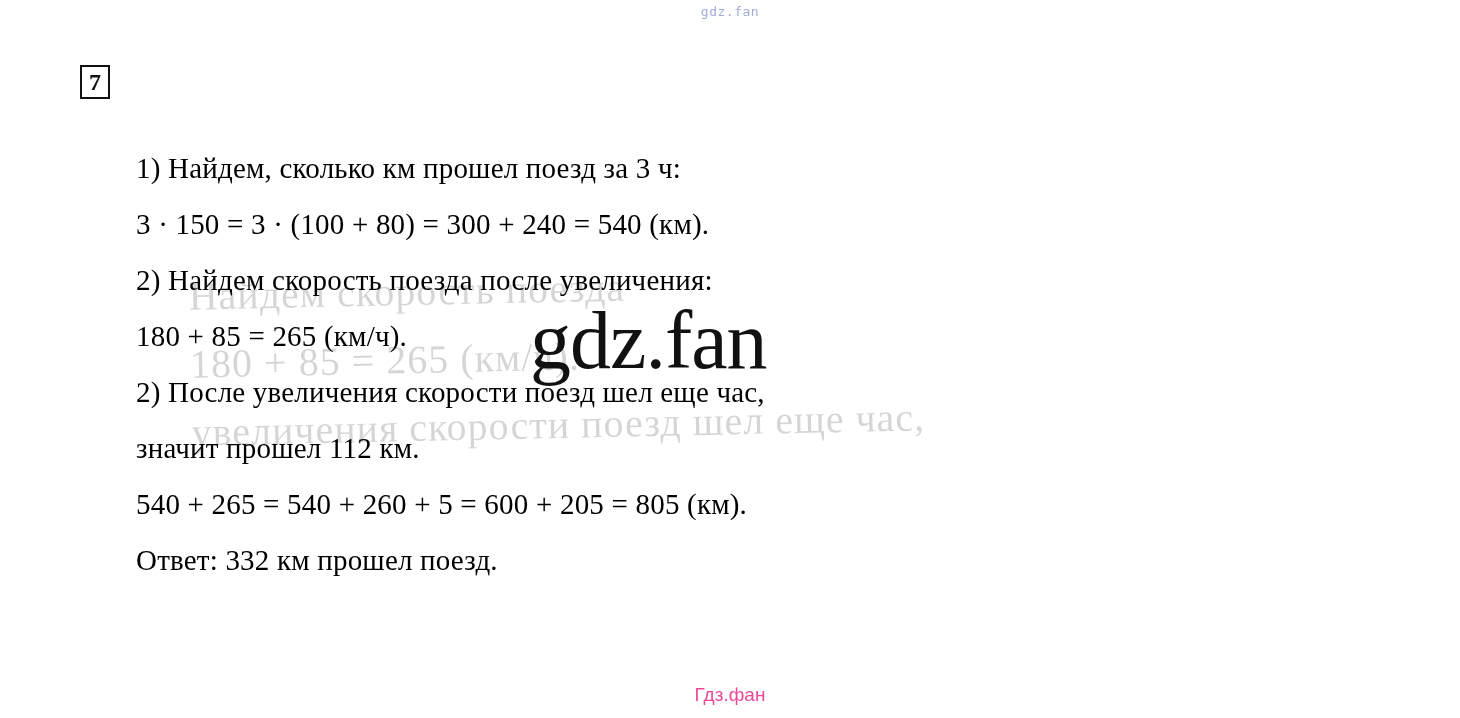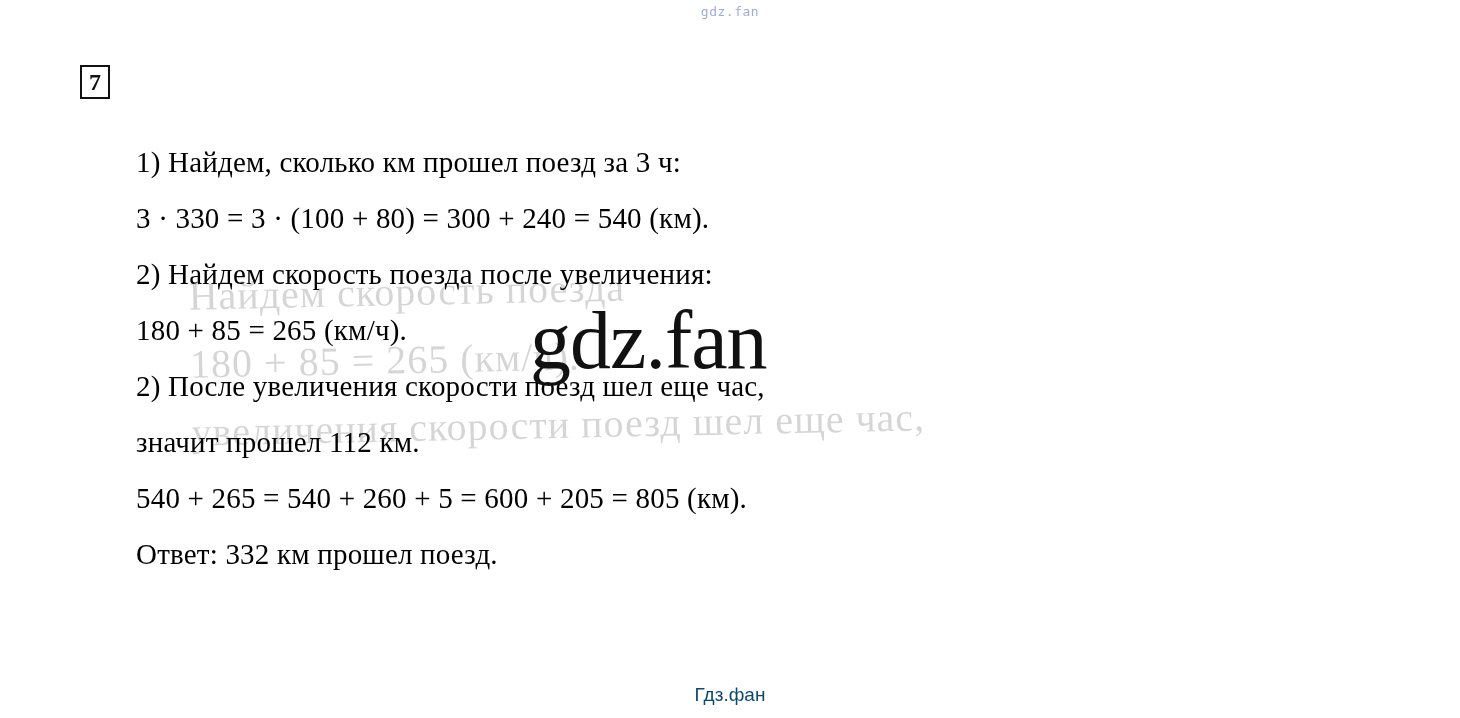--- a/index.html
+++ b/index.html
@@ -45,21 +45,21 @@
     font-family: "Liberation Serif", serif;
     font-size: 24px;
     font-weight: 700;
     color: #111111;
   }
 
   
   .solution {
     position: absolute;
     left: 136px;
-    top: 134px;
+    top: 140px;
     width: 1180px;
   }
   .line {
     font-size: 29px;
     line-height: 56px;
     white-space: pre;
     letter-spacing: 0.2px;
   }
 
   
@@ -90,33 +90,33 @@
 
   
   .bottom-watermark {
     position: absolute;
     bottom: 12px;
     left: 0;
     width: 1460px;
     text-align: center;
     font-family: "Liberation Sans", sans-serif;
     font-size: 19px;
-    color: #0c4a6e;
+    color: #ec4899;
   }
 </style>
 </head>
 <body>
 
 <div class="top-watermark">gdz.fan</div>
 
 <div class="task-number">7</div>
 
 <div class="solution">
   <div class="line">1) Найдем, сколько км прошел поезд за 3 ч:</div>
-  <div class="line">3 · 330 = 3 · (100 + 80) = 300 + 240 = 540 (км).</div>
+  <div class="line">3 · 150 = 3 · (100 + 80) = 300 + 240 = 540 (км).</div>
   <div class="line">2) Найдем скорость поезда после увеличения:</div>
   <div class="line">180 + 85 = 265 (км/ч).</div>
   <div class="line">2) После увеличения скорости поезд шел еще час,</div>
   <div class="line">значит прошел 112 км.</div>
   <div class="line">540 + 265 = 540 + 260 + 5 = 600 + 205 = 805 (км).</div>
   <div class="line">Ответ: 332 км прошел поезд.</div>
 </div>
 
 <div class="watermark-ghost"><span>Найдем скорость поезда </span>
 <span>180 + 85 = 265 (км/ч).</span>

